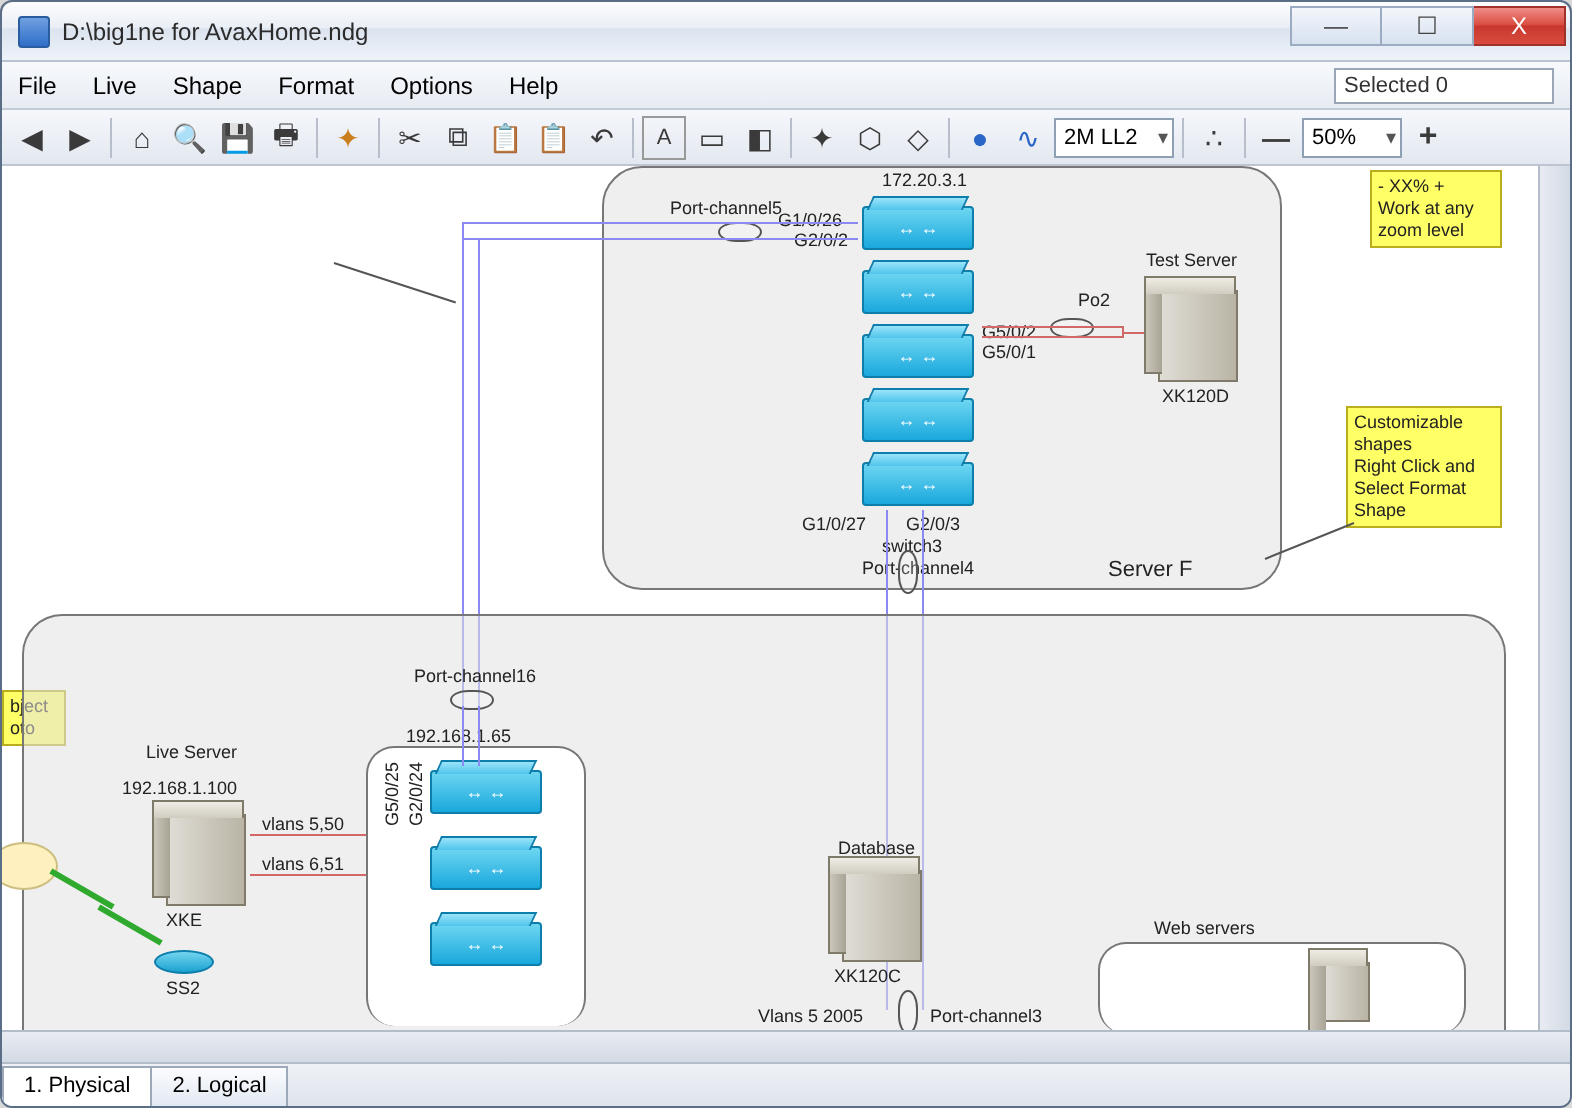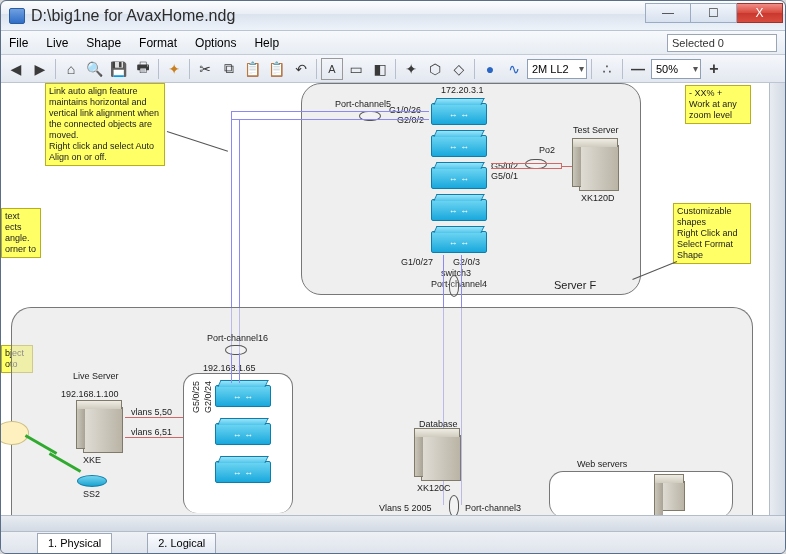--- a/index.html
+++ b/index.html
@@ -22,21 +22,21 @@
     border-top-left-radius: 6px;
     border-top-right-radius: 6px;
   }
   .appicon {
     width: 16px; height: 16px;
     background: linear-gradient(#6fa0e0,#2f6ec8);
     border: 1px solid #2a5ca0;
     border-radius: 2px;
     margin-right: 6px;
   }
-  .title { font-size: 16px; color: #2b2b2b; flex: 1; }
+  .title { font-size: 12px; color: #2b2b2b; flex: 1; }
   .winbtns { display: flex; height: 20px; margin-top: -6px; margin-right: 2px;}
   .wbtn {
     width: 46px; height: 20px;
     background: linear-gradient(#f3f6fb,#d7e1ef);
     border: 1px solid #9aabc2;
     font-size: 12px; line-height: 18px; text-align: center;
     color: #444;
   }
   .wbtn + .wbtn { border-left: none; }
   .wbtn.close { background: linear-gradient(#f08d88,#d94b3e 48%,#c8372e 49%,#d94b3e); color: #fff; border-color:#a0322a;}
@@ -105,21 +105,21 @@
   .cloud{position:absolute;width:34px;height:24px;background:#fff0c0;border:1px solid #ccbf80;border-radius:50%;}
   .routerdisc{position:absolute;width:30px;height:12px;background:linear-gradient(#74d5ef,#1aa2d0);border:1px solid #0d7eab;border-radius:50%;}
   
   .tabs {
     height: 22px; background:linear-gradient(#eef1f6,#dfe4ec);
     border-top:1px solid #b3bdca;
     display:flex; align-items:flex-end; font-size:11px;
   }
   .tab {
     padding:3px 10px; border:1px solid #9da9b9; border-bottom:none;
-    background:linear-gradient(#fafcff,#e3e9f2); margin-right:-1px; height:20px;margin-left:36px;
+    background:linear-gradient(#fafcff,#e3e9f2); margin-right:-1px; height:20px;
   }
   .tab.active { background:#fff; font-weight:normal;}
   .zline{position:absolute;background:#2faa2f;}
 </style>
 </head>
 <body>
 
 <div class="titlebar">
   <div class="appicon"></div>
   <div class="title">D:\big1ne for AvaxHome.ndg</div>
@@ -181,26 +181,20 @@
   <div class="combo" style="min-width:50px">
       <span>50%</span>
       <span class="car">▾</span>
     </div>
   <span class="tb" style="font-weight:bold;font-size:16px">+</span>
 </div>
 
 <div class="workarea">
   <div class="canvas">
 
-    <div class="note" style="left:44px;top:0px;width:120px;white-space:pre-line">Link auto align feature maintains horizontal and vertical link alignment when the connected objects are moved.
-Right click and select Auto Align on or off.</div>
-    <div class="note" style="left:0px;top:125px;width:40px;white-space:pre-line">text
-ects
-angle.
-orner to</div>
     <div class="note" style="left:0px;top:262px;width:32px;white-space:pre-line">bject
 oto</div>
     <div class="note" style="right:18px;top:120px;width:78px;white-space:pre-line">Customizable shapes
 Right Click and Select Format Shape</div>
     <div class="note" style="right:18px;top:2px;width:66px;white-space:pre-line">- XX% +
 Work at any zoom level</div>
 
     <div class="group" style="left:300px;top:0px;width:340px;height:212px"></div>
     <span class="label" style="left:440px;top:2px">172.20.3.1</span>
     <span class="label" style="left:553px;top:196px;font-size:11px">Server F</span>

